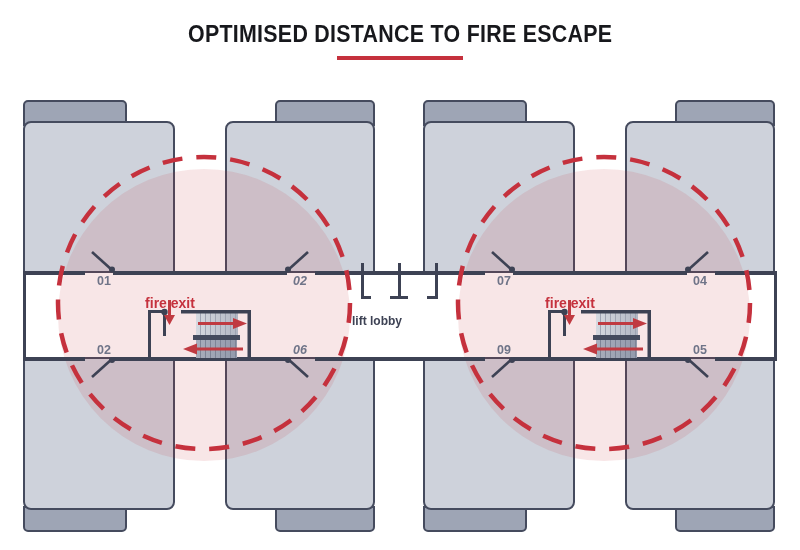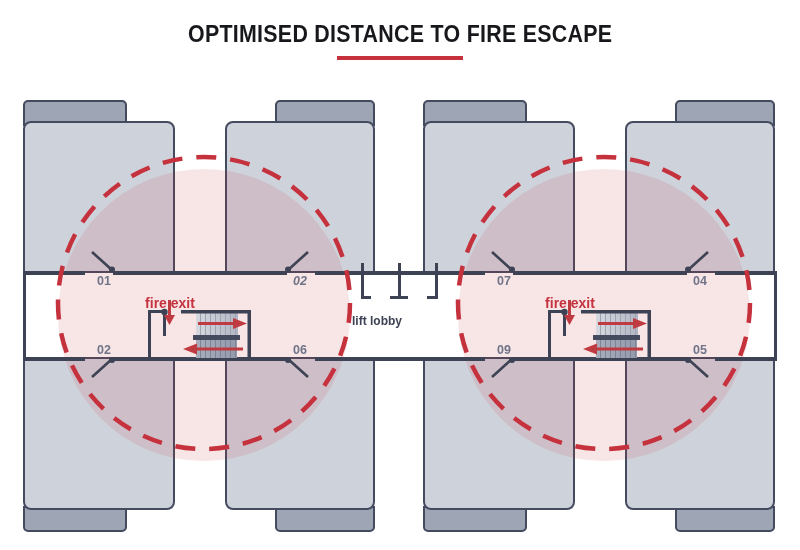--- a/index.html
+++ b/index.html
@@ -76,21 +76,21 @@
     <div class="wall h" style="left:113px;top:259px;width:174px;"></div>
     <div class="wall h" style="left:315px;top:259px;width:85px;"></div>
     <div class="wall h" style="left:23px;top:345px;width:62px;"></div>
     <div class="wall h" style="left:113px;top:345px;width:174px;"></div>
     <div class="wall h" style="left:315px;top:345px;width:85px;"></div>
     <div class="wall v" style="left:23px;"></div>
 
     <div class="unit-label" style="left:82px;top:262px;">01</div>
     <div class="unit-label" style="left:278px;top:262px;font-style:italic;">02</div>
     <div class="unit-label" style="left:82px;top:331px;">02</div>
-    <div class="unit-label" style="left:278px;top:331px;">06</div>
+    <div class="unit-label" style="left:278px;top:331px;font-style:italic;">06</div>
 
     <div class="fire-exit-label">fire exit</div>
 
     <div class="flight up"></div>
     <div class="landing"></div>
     <div class="flight down"></div>
 
     <svg class="wing-svg" viewBox="0 0 400 550">
       <g stroke="#3d4254" stroke-width="2.6" fill="#3d4254">
         <line x1="112" y1="258" x2="92" y2="240"></line>

